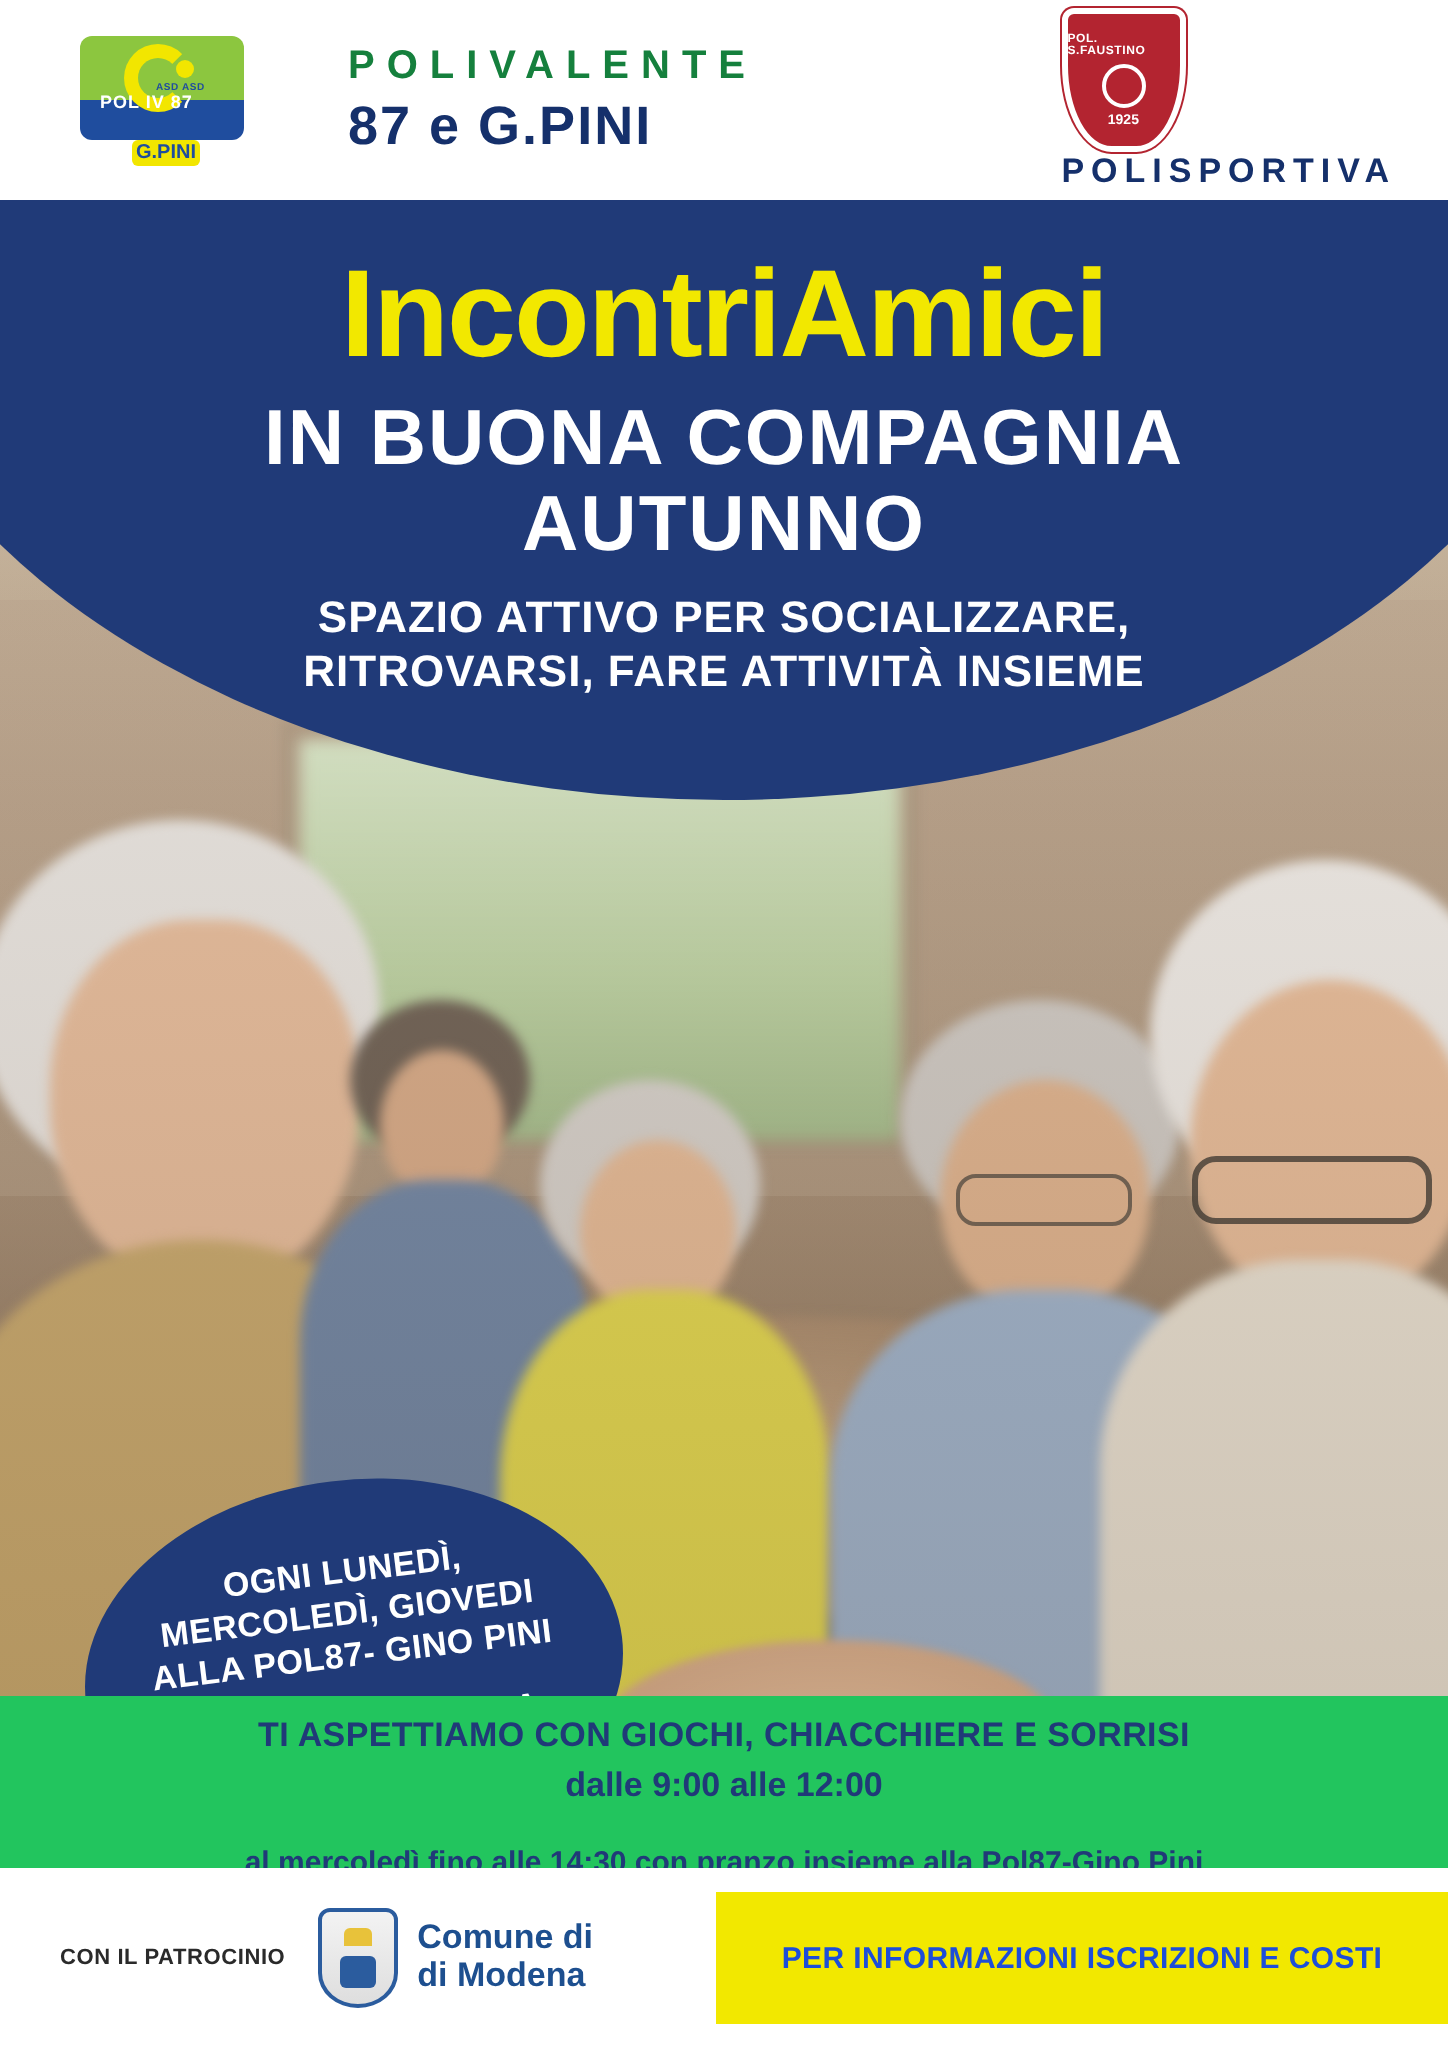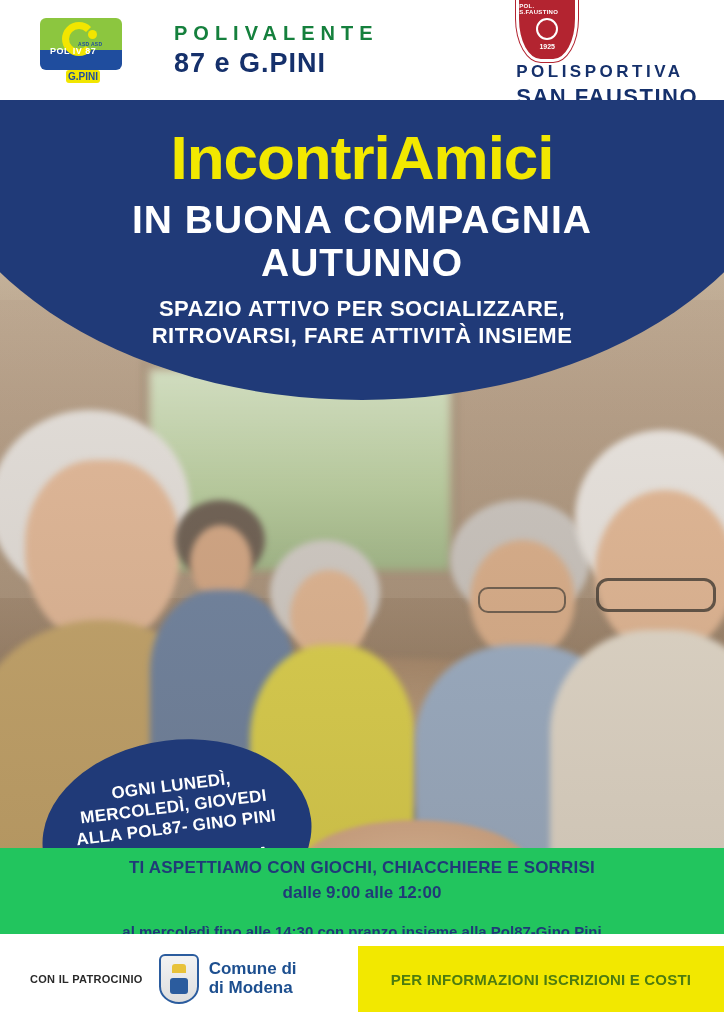--- a/index.html
+++ b/index.html
@@ -305,21 +305,21 @@
     border-radius: 3px;
   }
   .comune {
     color: #1d4f8f; font-weight: bold;
     font-size: 17px; line-height: 1.1;
   }
   .info-box {
     margin-left: auto;
     width: 366px; height: 66px;
     background: #f2e800;
-    color: #4d7c0f;
+    color: #1d4ed8;
     display: flex; flex-direction: row;
     align-items: center; justify-content: center;
     margin-right: 0;
   }
   .info-box .t1 { font-size: 15px; font-weight: bold; letter-spacing: .2px; }
   .info-box .t2 { font-size: 23px; font-weight: bold; margin-top: 4px; }
 </style>
 </head>
 <body>
 
@@ -340,21 +340,20 @@
       <div class="l2">87 e G.PINI</div>
     </div>
     <div class="hdr-right">
       <div class="shield">
         <div class="st">POL. S.FAUSTINO</div>
         <div class="sc"></div>
         <div class="sy">1925</div>
       </div>
       <div class="hdr-txt2">
         <div class="r1">POLISPORTIVA</div>
-        <div class="r2">SAN FAUSTINO</div>
       </div>
     </div>
   </div>
 
   <div class="photo">
     <div class="ceiling"></div>
     <div class="windowframe"></div>
     <div class="window"></div>
     <div class="floor"></div>
     <div class="table"></div>

